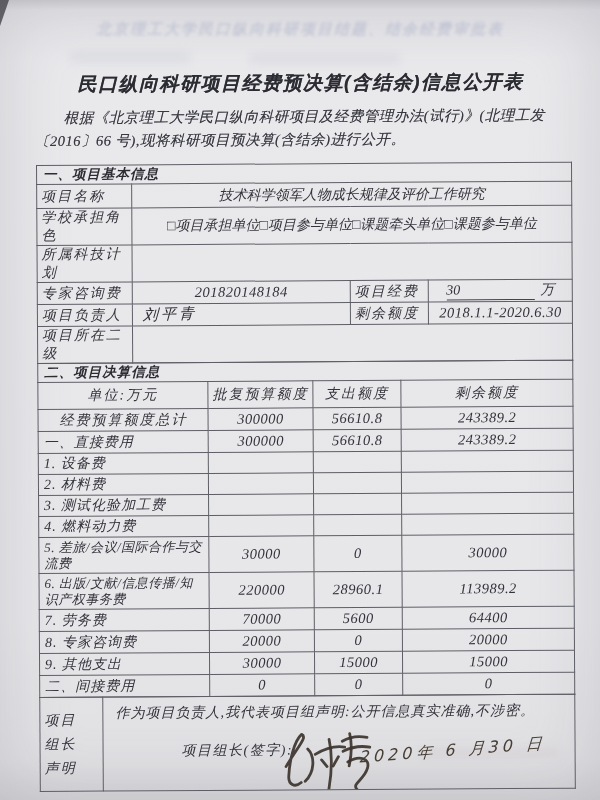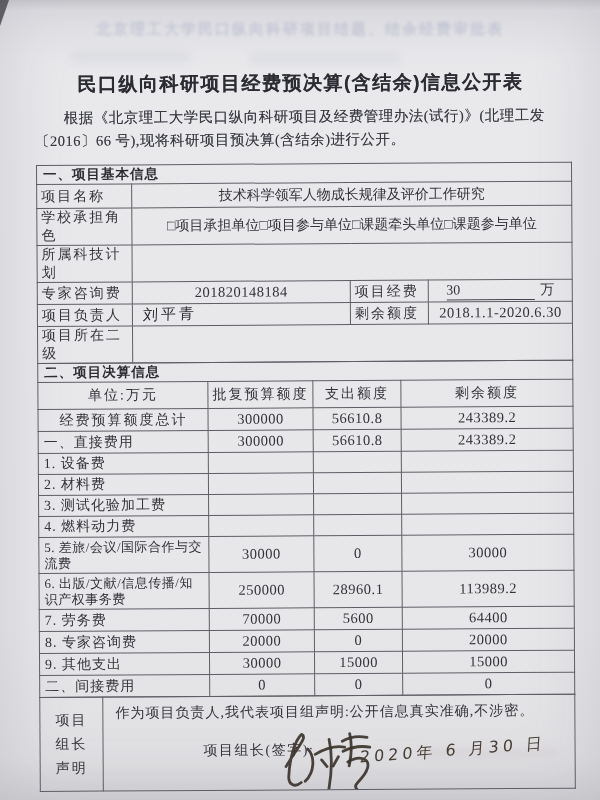--- a/index.html
+++ b/index.html
@@ -2,21 +2,21 @@
 <html><head>
 <meta charset="utf-8">
 <style>
   html,body{margin:0;padding:0;}
   body{
     width:600px;height:800px;overflow:hidden;position:relative;
     background:linear-gradient(180deg,#cfcfd3 0px,#e3e3e7 10px,#e9e9ec 60px,#e7e7ea 620px,#e0e0e3 760px,#d6d6d9 800px);
     font-family:"Liberation Serif","DejaVu Serif",serif;
     color:#32323a;
   }
-  .photo{position:absolute;inset:0;box-shadow:inset 0 0 70px rgba(110,110,125,.22);}
+  .photo{position:absolute;inset:0;box-shadow:inset 0 0 70px rgba(110,110,125,.22);font-style:italic;}
   .corner{position:absolute;left:0;top:0;width:0;height:0;
     border-top:26px solid #4a4a50;border-right:9px solid transparent;opacity:.85;}
   .behind-text{
     position:absolute;top:20px;left:0;width:100%;text-align:center;
     font-family:"Liberation Sans","DejaVu Sans",sans-serif;font-weight:700;font-size:15px;
     color:#a9aec6;opacity:.5;filter:blur(1.4px);letter-spacing:2px;
   }
   .smudge{position:absolute;background:rgba(165,170,190,.18);filter:blur(4px);border-radius:4px;}
   .s1{top:52px;left:70px;width:120px;height:10px;}
   .s2{top:54px;left:250px;width:150px;height:9px;}
@@ -58,27 +58,27 @@
   .hdr td{text-align:center;letter-spacing:2px;color:#33333b;}
   .uline{
     display:inline-block;min-width:88px;text-align:left;
     border-bottom:1.2px solid #44444c;margin-right:6px;padding-bottom:1px;
   }
   .hand-name{
     font-family:"DejaVu Sans",sans-serif;font-size:15px;color:#2e2a30;
     display:inline-block;transform:rotate(-1.5deg) skewX(-4deg);letter-spacing:3px;padding-left:6px;
   }
   td.side{
-    text-align:center;letter-spacing:2px;font-size:14px;color:#33333b;
+    letter-spacing:2px;font-size:14px;color:#33333b;
     vertical-align:middle;line-height:24px;
   }
   td.decl{vertical-align:top;padding:7px 10px 2px 12px;position:relative;}
   .stmt{font-size:14px;letter-spacing:1px;color:#33333b;}
   .signrow{position:relative;margin-top:20px;height:46px;}
-  .signlab{margin-left:88px;font-size:14px;letter-spacing:1.5px;}
+  .signlab{margin-left:66px;font-size:14px;letter-spacing:1.5px;}
   .sig{position:absolute;left:160px;top:-14px;overflow:visible;transform:rotate(-4deg);}
   .sig path{fill:none;stroke:#3c332c;stroke-width:2.8;stroke-linecap:round;stroke-linejoin:round;opacity:.92;}
   .hand-date{
     position:absolute;right:18px;top:0px;
     font-family:"DejaVu Sans",sans-serif;font-size:16px;color:#463d33;
     transform:rotate(-4deg) skewX(-8deg);letter-spacing:4px;white-space:nowrap;
   }
   .note{
     margin:9px 0 0 38px;font-size:13.5px;letter-spacing:1.5px;color:#34343c;
     text-shadow:0 0 .4px rgba(40,40,55,.5);
@@ -194,21 +194,21 @@
         <td class="c num"></td>
       </tr>
       <tr class="h36">
         <td class="rowlab small">5. 差旅/会议/国际合作与交流费</td>
         <td class="c num">30000</td>
         <td class="c num">0</td>
         <td class="c num">30000</td>
       </tr>
       <tr class="h36">
         <td class="rowlab small">6. 出版/文献/信息传播/知识产权事务费</td>
-        <td class="c num">250000</td>
+        <td class="c num">220000</td>
         <td class="c num">28960.1</td>
         <td class="c num">113989.2</td>
       </tr>
       <tr class="h22">
         <td class="rowlab">7. 劳务费</td>
         <td class="c num">70000</td>
         <td class="c num">5600</td>
         <td class="c num">64400</td>
       </tr>
       <tr class="h22">

